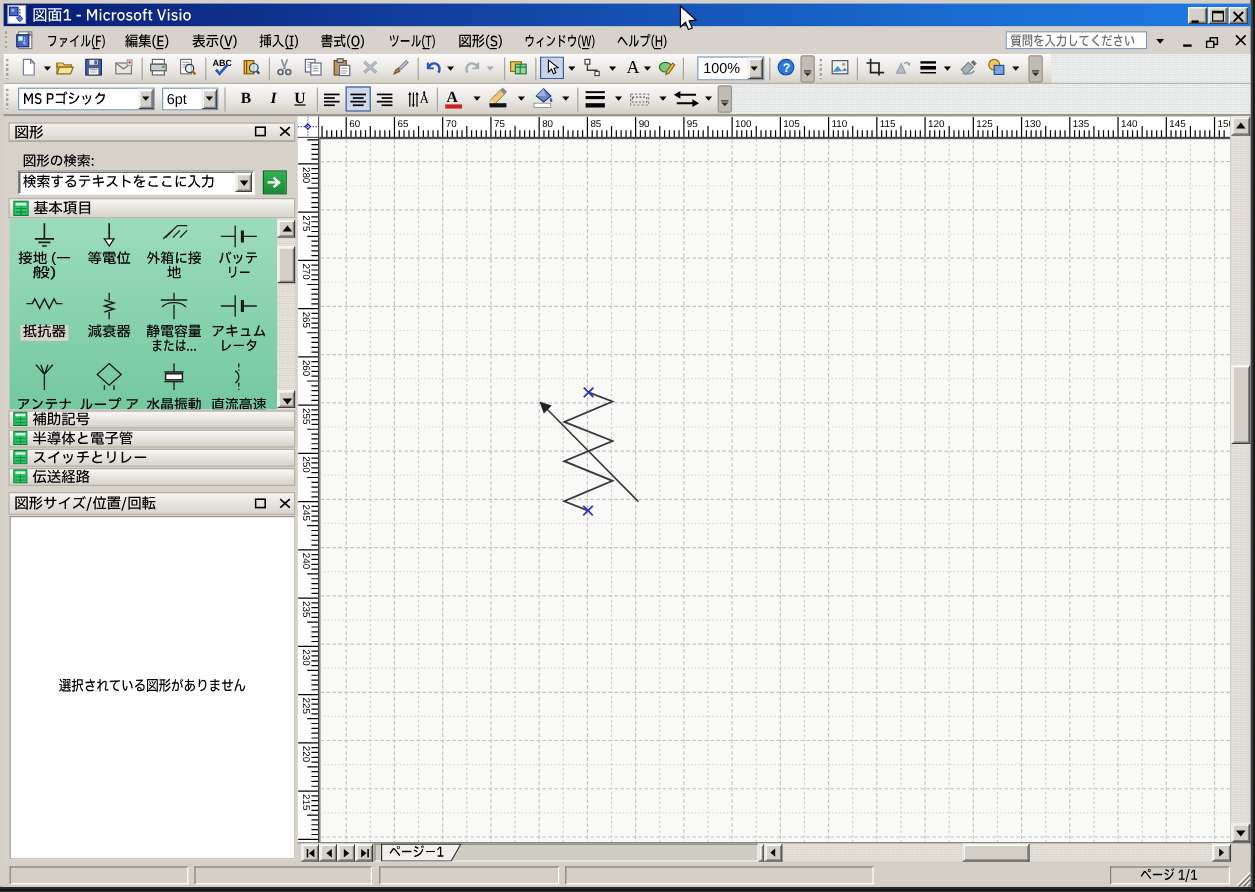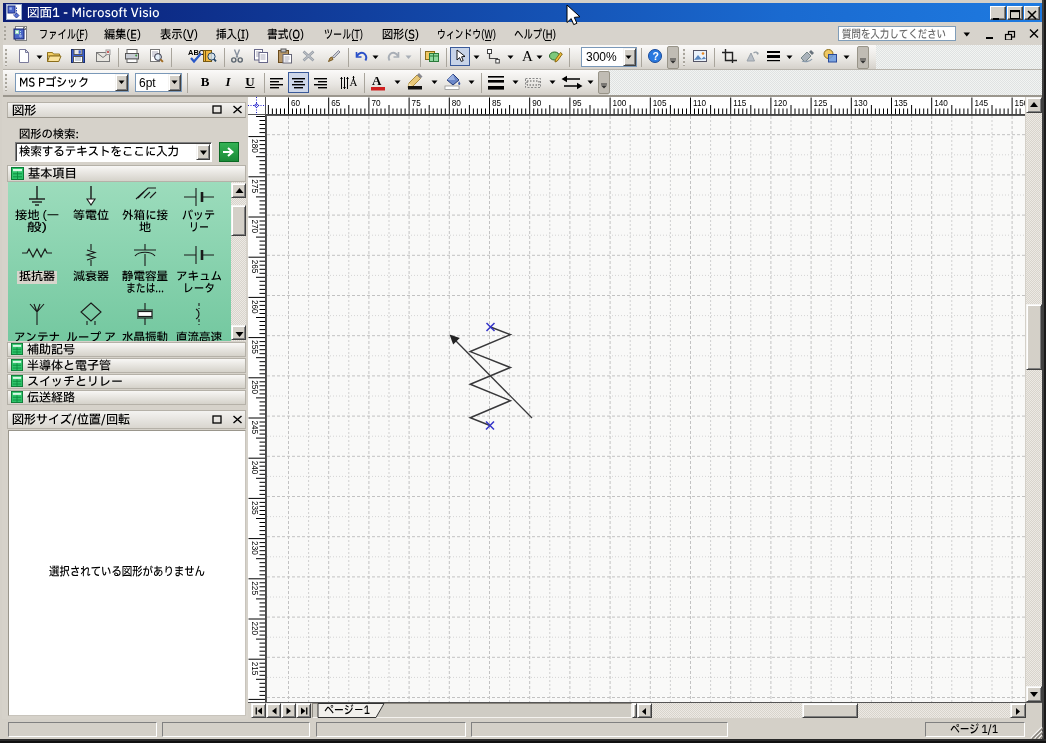--- a/index.html
+++ b/index.html
@@ -176,21 +176,21 @@
       <rect x="3" y="11" width="10" height="3.5" fill="#fff" stroke="#666"></rect>
       <circle cx="12.2" cy="7.6" r="1" fill="#3a9a3a"></circle>
     </svg></div>
 <div style="position:absolute;left:148px;top:48px;width:16px;height:16px"><svg width="16" height="16" viewBox="0 0 16 16">
       <rect x="2.5" y="1.5" width="9" height="12" fill="#fff" stroke="#777"></rect>
       <path d="M4 4h6M4 6h6M4 8h4" stroke="#aab"></path>
       <circle cx="10" cy="9" r="3.4" fill="#d8e8f8" fill-opacity="0.7" stroke="#334"></circle>
       <path d="M12.4 11.4l2.5 2.5" stroke="#a06a20" stroke-width="2"></path>
     </svg></div>
 <div style="position:absolute;left:171px;top:48px;width:1px;height:19px;background:#a9a59c"></div>
-<div style="position:absolute;left:188px;top:48px;width:16px;height:16px"><svg width="16" height="16" viewBox="0 0 16 16">
+<div style="position:absolute;left:177px;top:48px;width:16px;height:16px"><svg width="16" height="16" viewBox="0 0 16 16">
       <text x="0" y="7" font-family="Liberation Sans" font-size="7.5" font-weight="bold" fill="#000">ABC</text>
       <path d="M3 10l3 3.5 7-8" fill="none" stroke="#2858c8" stroke-width="2.2"></path>
     </svg></div>
 <div style="position:absolute;left:201px;top:48px;width:16px;height:16px"><svg width="16" height="16" viewBox="0 0 16 16">
       <rect x="2.5" y="2.5" width="8" height="11" fill="#f0b840" stroke="#7a5a10"></rect>
       <path d="M4.5 2.5v11" stroke="#7a5a10"></path>
       <circle cx="10.5" cy="8.5" r="3.6" fill="#cfe2f4" fill-opacity="0.8" stroke="#246"></circle>
       <path d="M13 11.2l2 2.2" stroke="#246" stroke-width="1.8"></path>
     </svg></div>
 <div style="position:absolute;left:224px;top:48px;width:1px;height:19px;background:#a9a59c"></div>
@@ -261,21 +261,21 @@
     </svg></div>
 <svg style="position:absolute;left:536px;top:55px" width="7" height="5" viewBox="0 0 7 5">
     <path d="M0.5 0.5h6L3.5 4z" fill="#000"></path>
   </svg>
 <div style="position:absolute;left:548px;top:48px;width:16px;height:16px"><svg width="16" height="16" viewBox="0 0 16 16">
       <ellipse cx="6.5" cy="8" rx="5" ry="4" fill="#7cc87c" stroke="#2a6a2a"></ellipse>
       <path d="M14.5 3.5l-5 7-0.5 2.5 2.3-1 5-7z" fill="#f0c040" stroke="#8a6a10" transform="translate(-2,1)"></path>
     </svg></div>
 <div style="position:absolute;left:569px;top:48px;width:1px;height:19px;background:#a9a59c"></div>
 <div style="position:absolute;left:581px;top:47px;width:56px;height:20px;background:#fff;border:1px solid #7a98b8"></div>
-<div style="position:absolute;left:586px;top:50px;font:12px 'Liberation Sans';color:#000">300%</div>
+<div style="position:absolute;left:586px;top:50px;font:12px 'Liberation Sans';color:#000">100%</div>
 <div class="btn3d" style="position:absolute;left:623px;top:48px;width:13px;height:18px"></div>
 <svg style="position:absolute;left:625px;top:55px" width="7" height="5" viewBox="0 0 7 5">
     <path d="M0.5 0.5h6L3.5 4z" fill="#000"></path>
   </svg>
 <div style="position:absolute;left:641px;top:48px;width:1px;height:19px;background:#a9a59c"></div>
 <div style="position:absolute;left:647px;top:48px;width:16px;height:16px"><svg width="16" height="16" viewBox="0 0 16 16">
       <circle cx="8" cy="8" r="6.5" fill="#2a7ae0" stroke="#1a4a9a"></circle>
       <text x="5.4" y="12" font-family="Liberation Sans" font-size="10.5" font-weight="bold" fill="#fff">?</text>
     </svg></div>
 <div style="position:absolute;left:667px;top:46px;width:12px;height:23px;background:#c0bcb4;border:1px solid #989488;border-radius:2px"></div>

